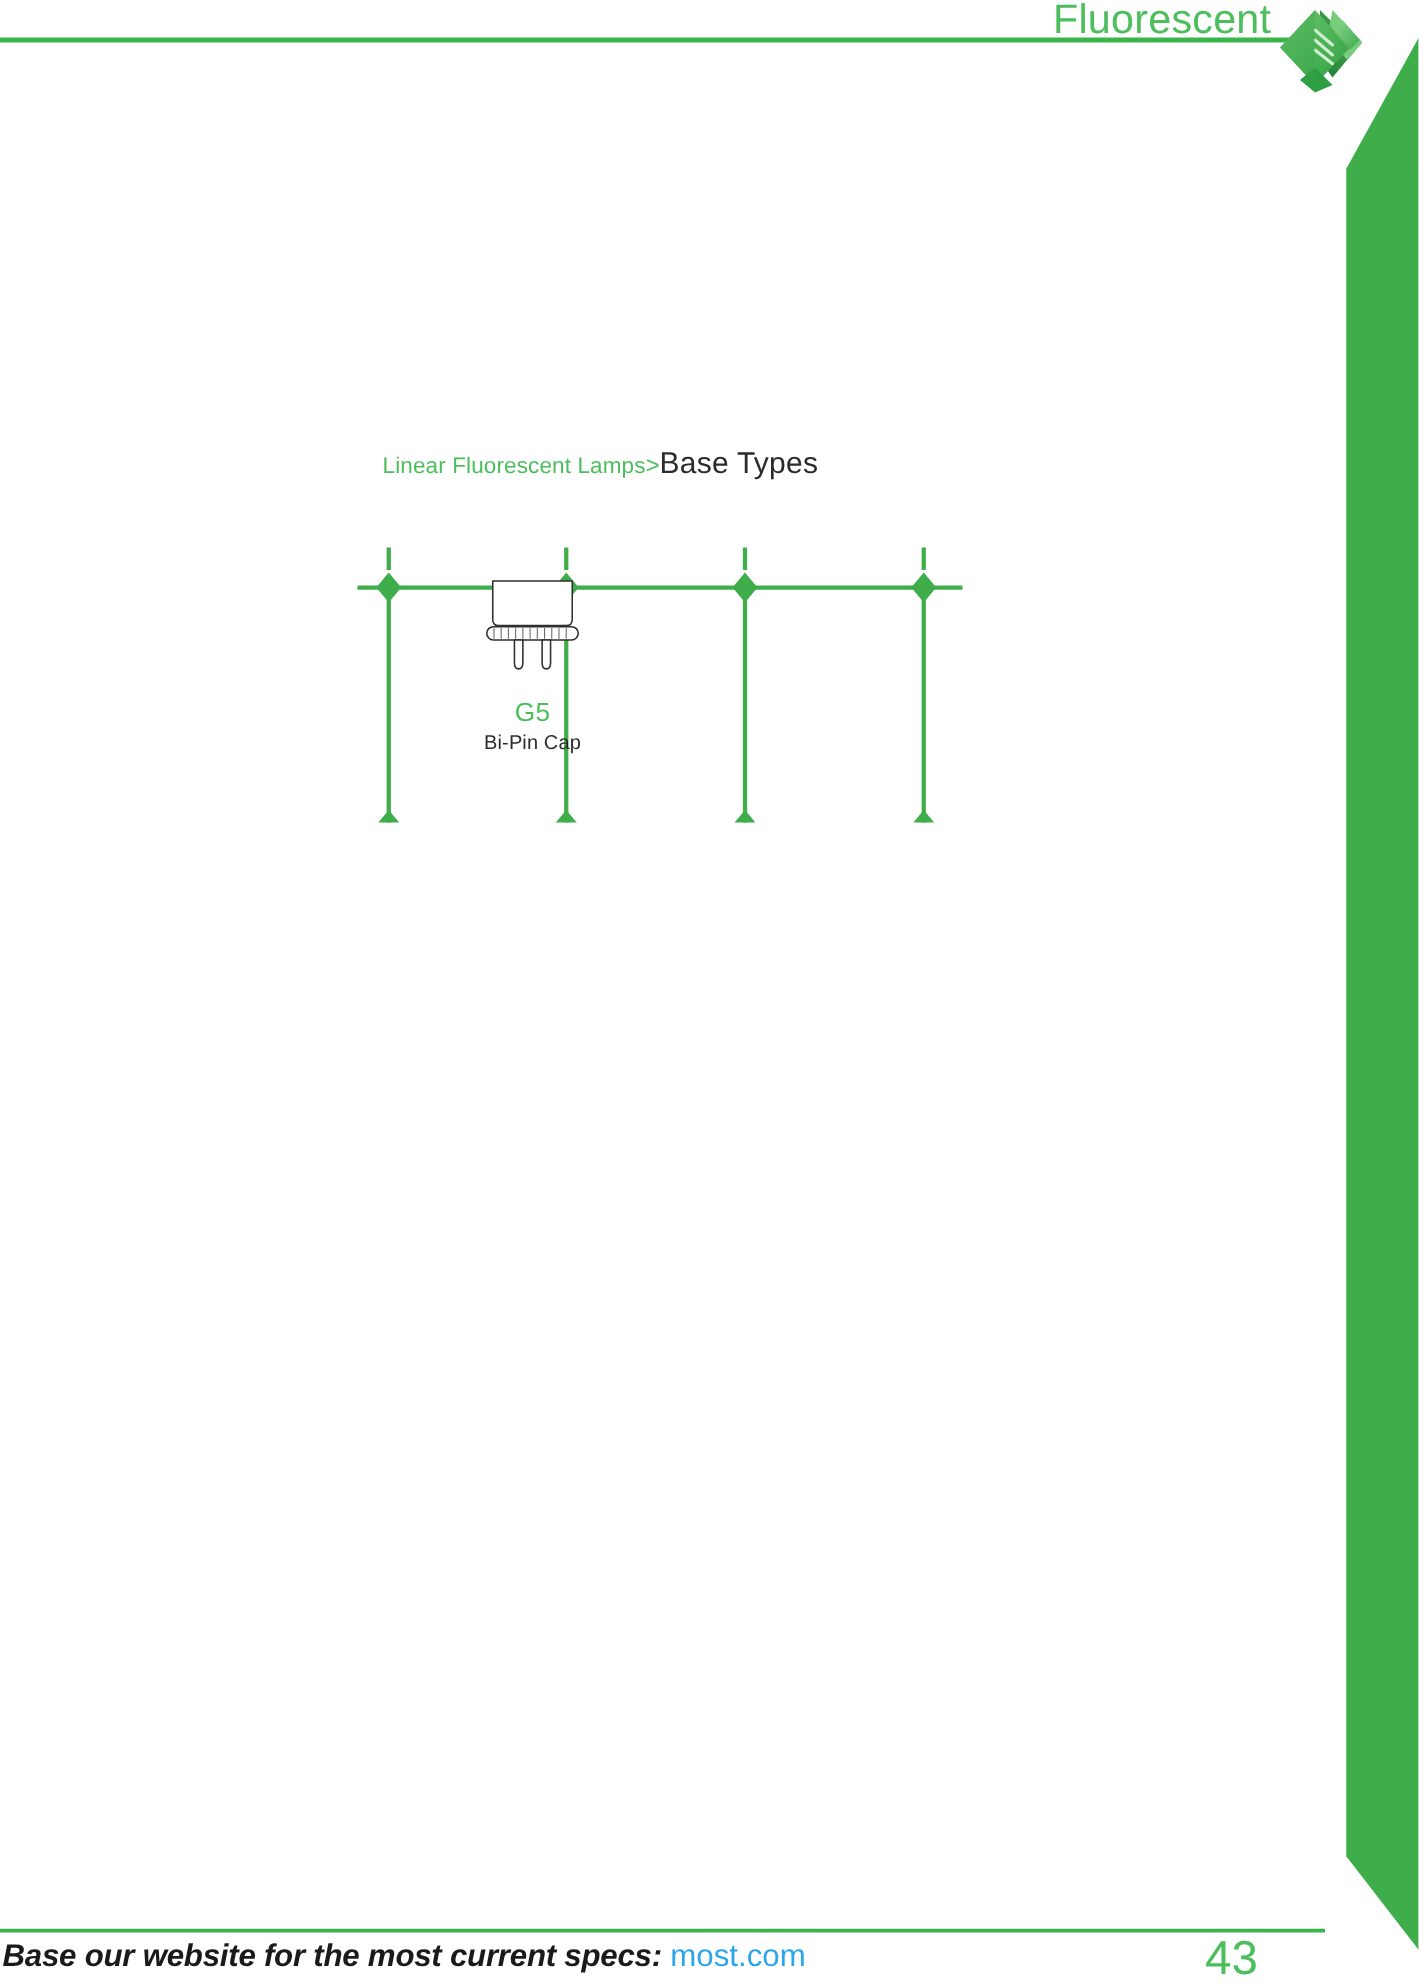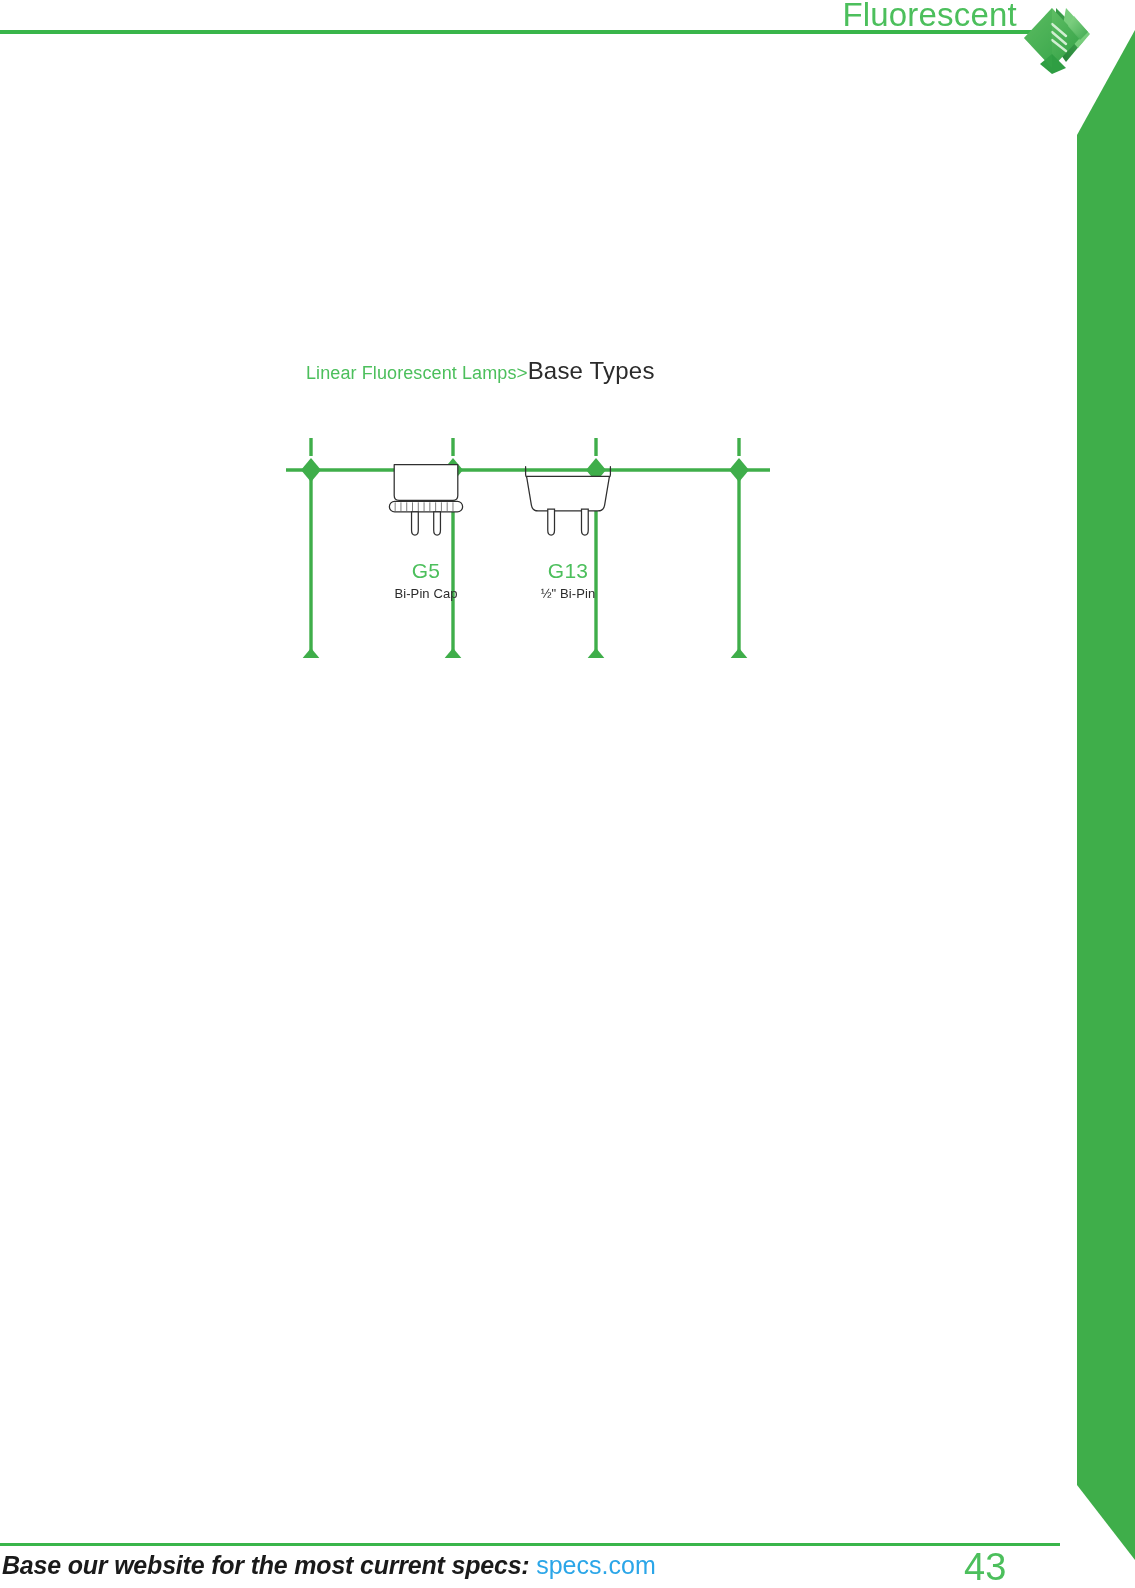--- a/index.html
+++ b/index.html
@@ -106,21 +106,21 @@
   .cell .art svg { display: block; margin: 0 auto; }
   .cell .base-code {
     color: #4cbf5c;
     font-size: 21px;
     line-height: 1;
     margin-top: 2px;
     letter-spacing: 0.2px;
   }
   .cell .base-desc {
     color: #2b2b2b;
-    font-size: 13px;
+    font-size: 16px;
     line-height: 1;
     margin-top: 6px;
     letter-spacing: 0.1px;
   }
   #cell-0 { left: 33px;  top: 95px; }
   #cell-1 { left: 175px; top: 95px; }
   #cell-2 { left: 318px; top: 95px; }
 
   
   #footer-rule {
@@ -276,43 +276,24 @@
         <g fill="#ffffff" stroke="#2f2f2f" stroke-width="1.3">
           <path d="M40,61 L47,61 L47,80 Q47,85 43.5,85 Q40,85 40,80 Z"></path>
           <path d="M63,61 L70,61 L70,80 Q70,85 66.5,85 Q63,85 63,80 Z"></path>
         </g>
       </svg>
     </div>
     <div class="base-code">G5</div>
     <div class="base-desc">Bi-Pin Cap</div>
   </div>
 
-  <div class="cell" id="cell-1">
-    <div class="art">
-      <svg viewBox="0 0 110 92" width="106" height="89" aria-hidden="true">
-        <g fill="#ffffff" stroke="#2f2f2f" stroke-width="1.3" stroke-linejoin="round" stroke-linecap="round">
-
-          <path d="M11,14 L11,22 Q11,26 15,26 L95,26 Q99,26 99,22 L99,14" fill="none"></path>
-
-          <path d="M12,24 L98,24 L93,54 Q92,60 86,60 L24,60 Q18,60 17,54 Z"></path>
-        </g>
-
-        <g fill="#ffffff" stroke="#2f2f2f" stroke-width="1.3">
-          <path d="M34,58 L41,58 L41,80 Q41,85 37.5,85 Q34,85 34,80 Z"></path>
-          <path d="M69,58 L76,58 L76,80 Q76,85 72.5,85 Q69,85 69,80 Z"></path>
-        </g>
-      </svg>
-    </div>
-    <div class="base-code">G13</div>
-    <div class="base-desc">½" Bi-Pin</div>
-  </div>
 
 
 </div>
 
 <div id="footer-rule"></div>
 
 <div id="footer-text">
   <span>Base our website for the most current specs:</span>
-  <span class="site">specs.com</span>
+  <span class="site">most.com</span>
 </div>
 
 <div id="page-number">43</div>
 
 </body></html>

